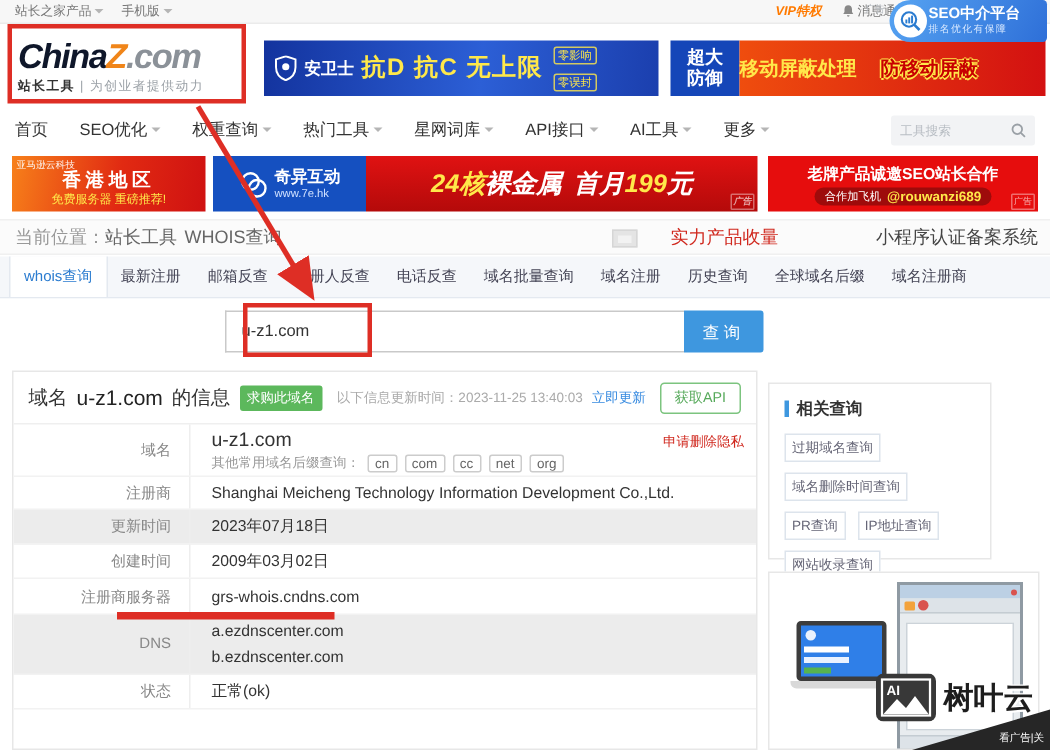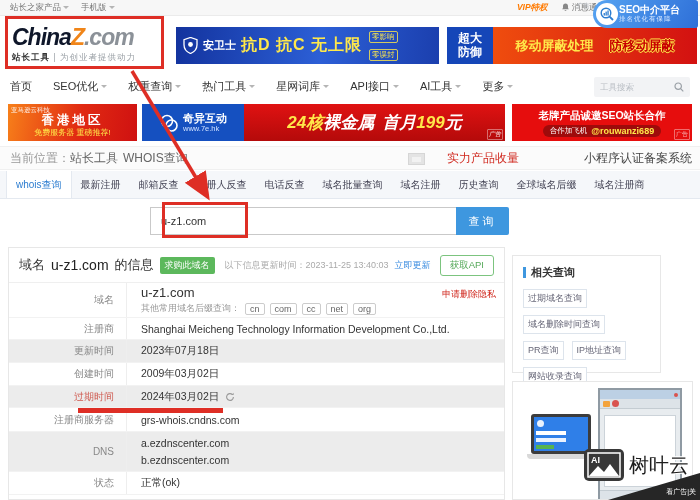--- a/index.html
+++ b/index.html
@@ -26,21 +26,21 @@
   .logo-slogan { color:#9aa0a6; }
 
   
   .ad1 { position:absolute; left:176px; top:11px; width:263px; height:37px; background:linear-gradient(95deg,#13339e,#2c5fd6 55%,#1b3fae); display:flex; align-items:center; padding:0 7px; gap:5px; color:#fff; }
   .ad1-brand { font-size:11px; font-weight:bold; }
   .ad1-head { font-size:16px; font-weight:bold; color:#ffe84a; letter-spacing:1px; white-space:nowrap; }
   .ad1-tags { display:flex; flex-direction:column; gap:6px; margin-left:2px; }
   .ad1-tags span { font-size:7.5px; color:#ffe84a; border:1px solid rgba(255,232,74,.8); padding:0 2px; border-radius:2px; white-space:nowrap; }
   .ad2 { position:absolute; left:447px; top:11px; width:250px; height:37px; display:flex; }
   .ad2-left { width:46px; background:#1546b8; color:#fff; font-size:12px; font-weight:bold; display:flex; flex-direction:column; align-items:center; justify-content:center; line-height:1.15; }
-  .ad2-right { flex:1; background:linear-gradient(90deg,#ef4d0e,#d31111); display:flex; align-items:center; justify-content:center; gap:16px; white-space:nowrap; }
+  .ad2-right { flex:1; background:linear-gradient(90deg,#ef4d0e,#d31111); display:flex; align-items:center; gap:16px; white-space:nowrap; }
   .ad2-head { font-size:13px; font-weight:bold; color:#ffe84a; }
   .ad2-sub { font-size:13px; font-weight:bold; color:#c80000; text-shadow:-1px 0 #ffe84a,1px 0 #ffe84a,0 -1px #ffe84a,0 1px #ffe84a; }
 
   
   .navbar { position:absolute; top:70px; left:0; width:700px; height:33px; background:#fff; display:flex; align-items:center; padding:0 10px; font-size:11px; color:#333; }
   .nav-item { display:flex; align-items:center; gap:3px; margin-right:21px; cursor:pointer; white-space:nowrap; }
   .nav-search { margin-left:auto; width:96px; height:20px; background:#f2f3f5; border-radius:2px; display:flex; align-items:center; padding:0 6px; }
   .nav-search input { flex:1; min-width:0; border:none; background:transparent; outline:none; font-size:8.5px; color:#555; font-family:inherit; }
   .nav-search input::placeholder { color:#b9bec4; }
 
@@ -130,21 +130,21 @@
   .winimg { position:absolute; right:10px; top:6px; width:84px; height:113px; background:#e8ecef; border:2px solid #8f9aa3; }
   .winimg .title { height:9px; background:#bcd0e4; display:flex; align-items:center; gap:2px; padding:0 2px; }
   .winimg .title i { width:4px; height:4px; border-radius:50%; background:#d9534f; margin-left:auto; }
   .winimg .tool { height:10px; background:#dde3e8; border-bottom:1px solid #c4ccd2; display:flex; align-items:center; gap:2px; padding:0 3px; }
   .winimg .tool b { width:7px; height:6px; background:#f3a33c; border-radius:1px; }
   .winimg .tool u { width:7px; height:7px; border-radius:50%; background:#d9534f; }
   .winimg .body { position:absolute; left:4px; right:4px; top:25px; bottom:12px; background:#fff; border:1px solid #ccd3d9; }
   .winimg .status { position:absolute; left:0; right:0; bottom:0; height:9px; background:#dde3e8; border-top:1px solid #c4ccd2; }
 
   
-  .wm-text { position:absolute; left:629px; top:452px; font-size:20px; font-weight:normal; color:#1d1d1d; text-shadow:1px 1px 0 #fff,-1px -1px 0 #fff,1px -1px 0 #fff,-1px 1px 0 #fff; z-index:70; }
+  .wm-text { position:absolute; left:629px; top:452px; font-size:20px; font-weight:bold; color:#1d1d1d; text-shadow:1px 1px 0 #fff,-1px -1px 0 #fff,1px -1px 0 #fff,-1px 1px 0 #fff; z-index:70; }
   .wm-icon { position:absolute; left:584px; top:449px; z-index:70; }
   .wm-corner { position:absolute; right:0; bottom:0; width:0; height:0; border-left:92px solid transparent; border-bottom:27px solid #262626; z-index:69; }
   .wm-corner-txt { position:absolute; right:4px; bottom:3px; font-size:7px; color:#fff; z-index:70; }
 
   
   .ann { border:3px solid #de2e25; position:absolute; z-index:60; pointer-events:none; }
   .ann-logo { left:5px; top:16px; width:159px; height:53px; }
   .ann-input { left:162px; top:202px; width:86px; height:36px; }
   .ann-underline { position:absolute; left:78px; top:408px; width:145px; height:5px; background:#de2e25; z-index:60; pointer-events:none; }
   .ann-svg { position:absolute; left:0; top:0; width:700px; height:500px; pointer-events:none; z-index:60; }
@@ -370,32 +370,20 @@
       <div class="cell-r">Shanghai Meicheng Technology Information Development Co.,Ltd.</div>
     </div>
     <div class="row gray h23">
       <div class="cell-l">更新时间</div>
       <div class="cell-r">2023年07月18日</div>
     </div>
     <div class="row h23">
       <div class="cell-l">创建时间</div>
       <div class="cell-r">2009年03月02日</div>
     </div>
-    <div class="row gray h22">
-      <div class="cell-l label-red">过期时间</div>
-      <div class="cell-r">
-        <span>2024年03月02日</span>
-        <span class="refresh-ico">
-          <svg width="10" height="10" viewBox="0 0 10 10">
-              <path d="M8.4 5a3.4 3.4 0 1 1-1-2.4" fill="none" stroke="#999" stroke-width="1.1"></path>
-              <path d="M8.6 0.8v2.2H6.4z" fill="#999"></path>
-            </svg>
-        </span>
-      </div>
-    </div>
     <div class="row h24">
       <div class="cell-l">注册商服务器</div>
       <div class="cell-r">grs-whois.cndns.com</div>
     </div>
     <div class="row gray h40">
       <div class="cell-l">DNS</div>
       <div class="cell-r dns-col">
         <span>a.ezdnscenter.com</span>
         <span>b.ezdnscenter.com</span>
       </div>

